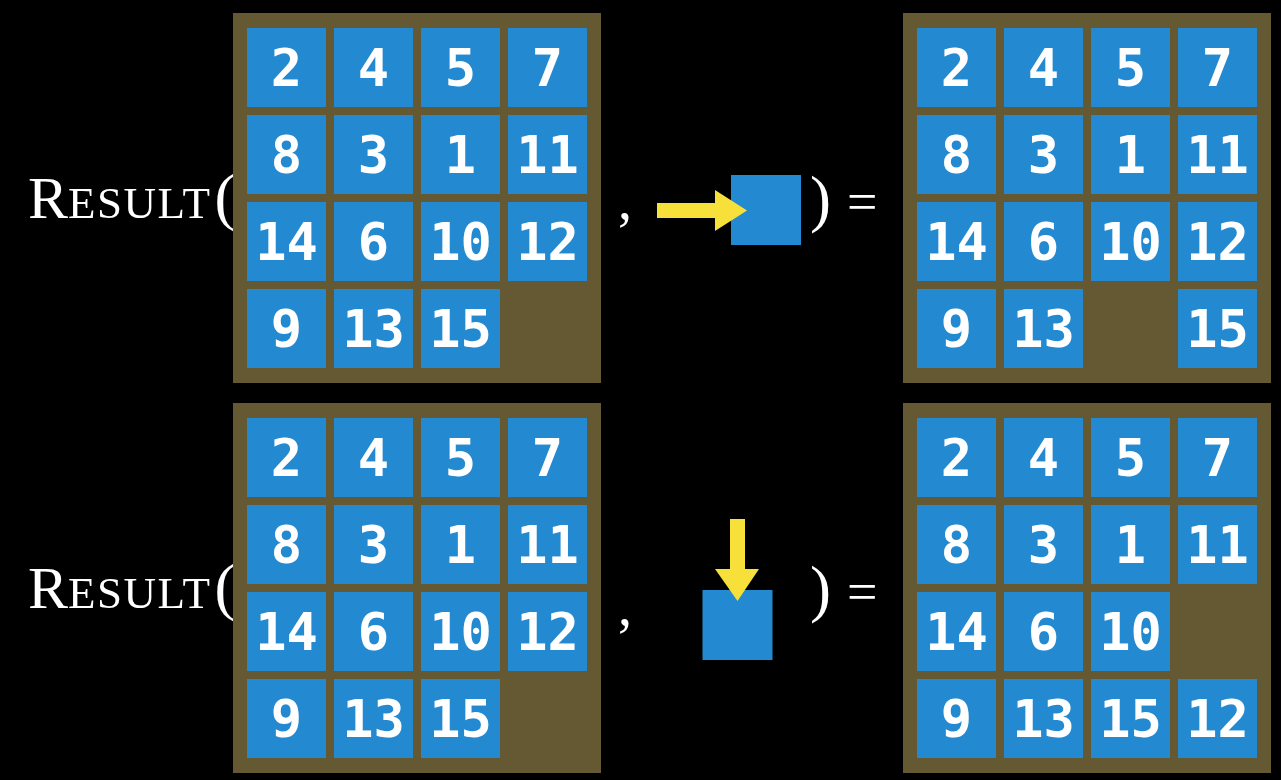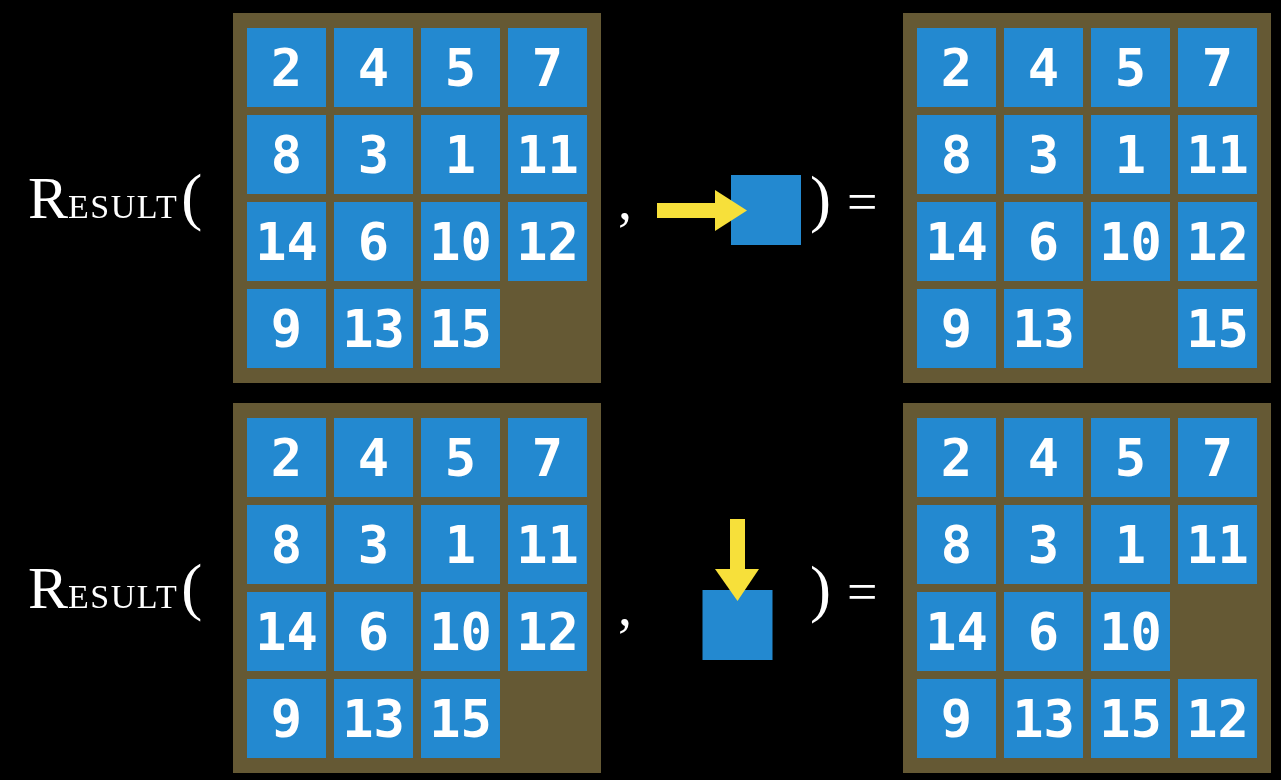--- a/index.html
+++ b/index.html
@@ -10,21 +10,21 @@
     overflow:hidden;
     font-family:"Liberation Serif", serif;
   }
   
   .func-label{
     position:absolute;left:28px;
     display:flex;align-items:baseline;
     color:#fff;line-height:1;white-space:nowrap;
   }
   .func-label .cap{font-size:60px;line-height:1;}
-  .func-label .rest{font-size:34px;line-height:1;letter-spacing:1.5px;}
+  .func-label .rest{font-size:45px;line-height:1;letter-spacing:1.5px;}
   .func-label .paren{font-size:63px;line-height:1;margin-left:3px;}
   .r0.func-label{top:166px;}
   .r1.func-label{top:556px;}
 
   
   .board{
     position:absolute;
     width:340px;height:340px;
     padding:15px 14px;
     background:var(--frame,#655934);

